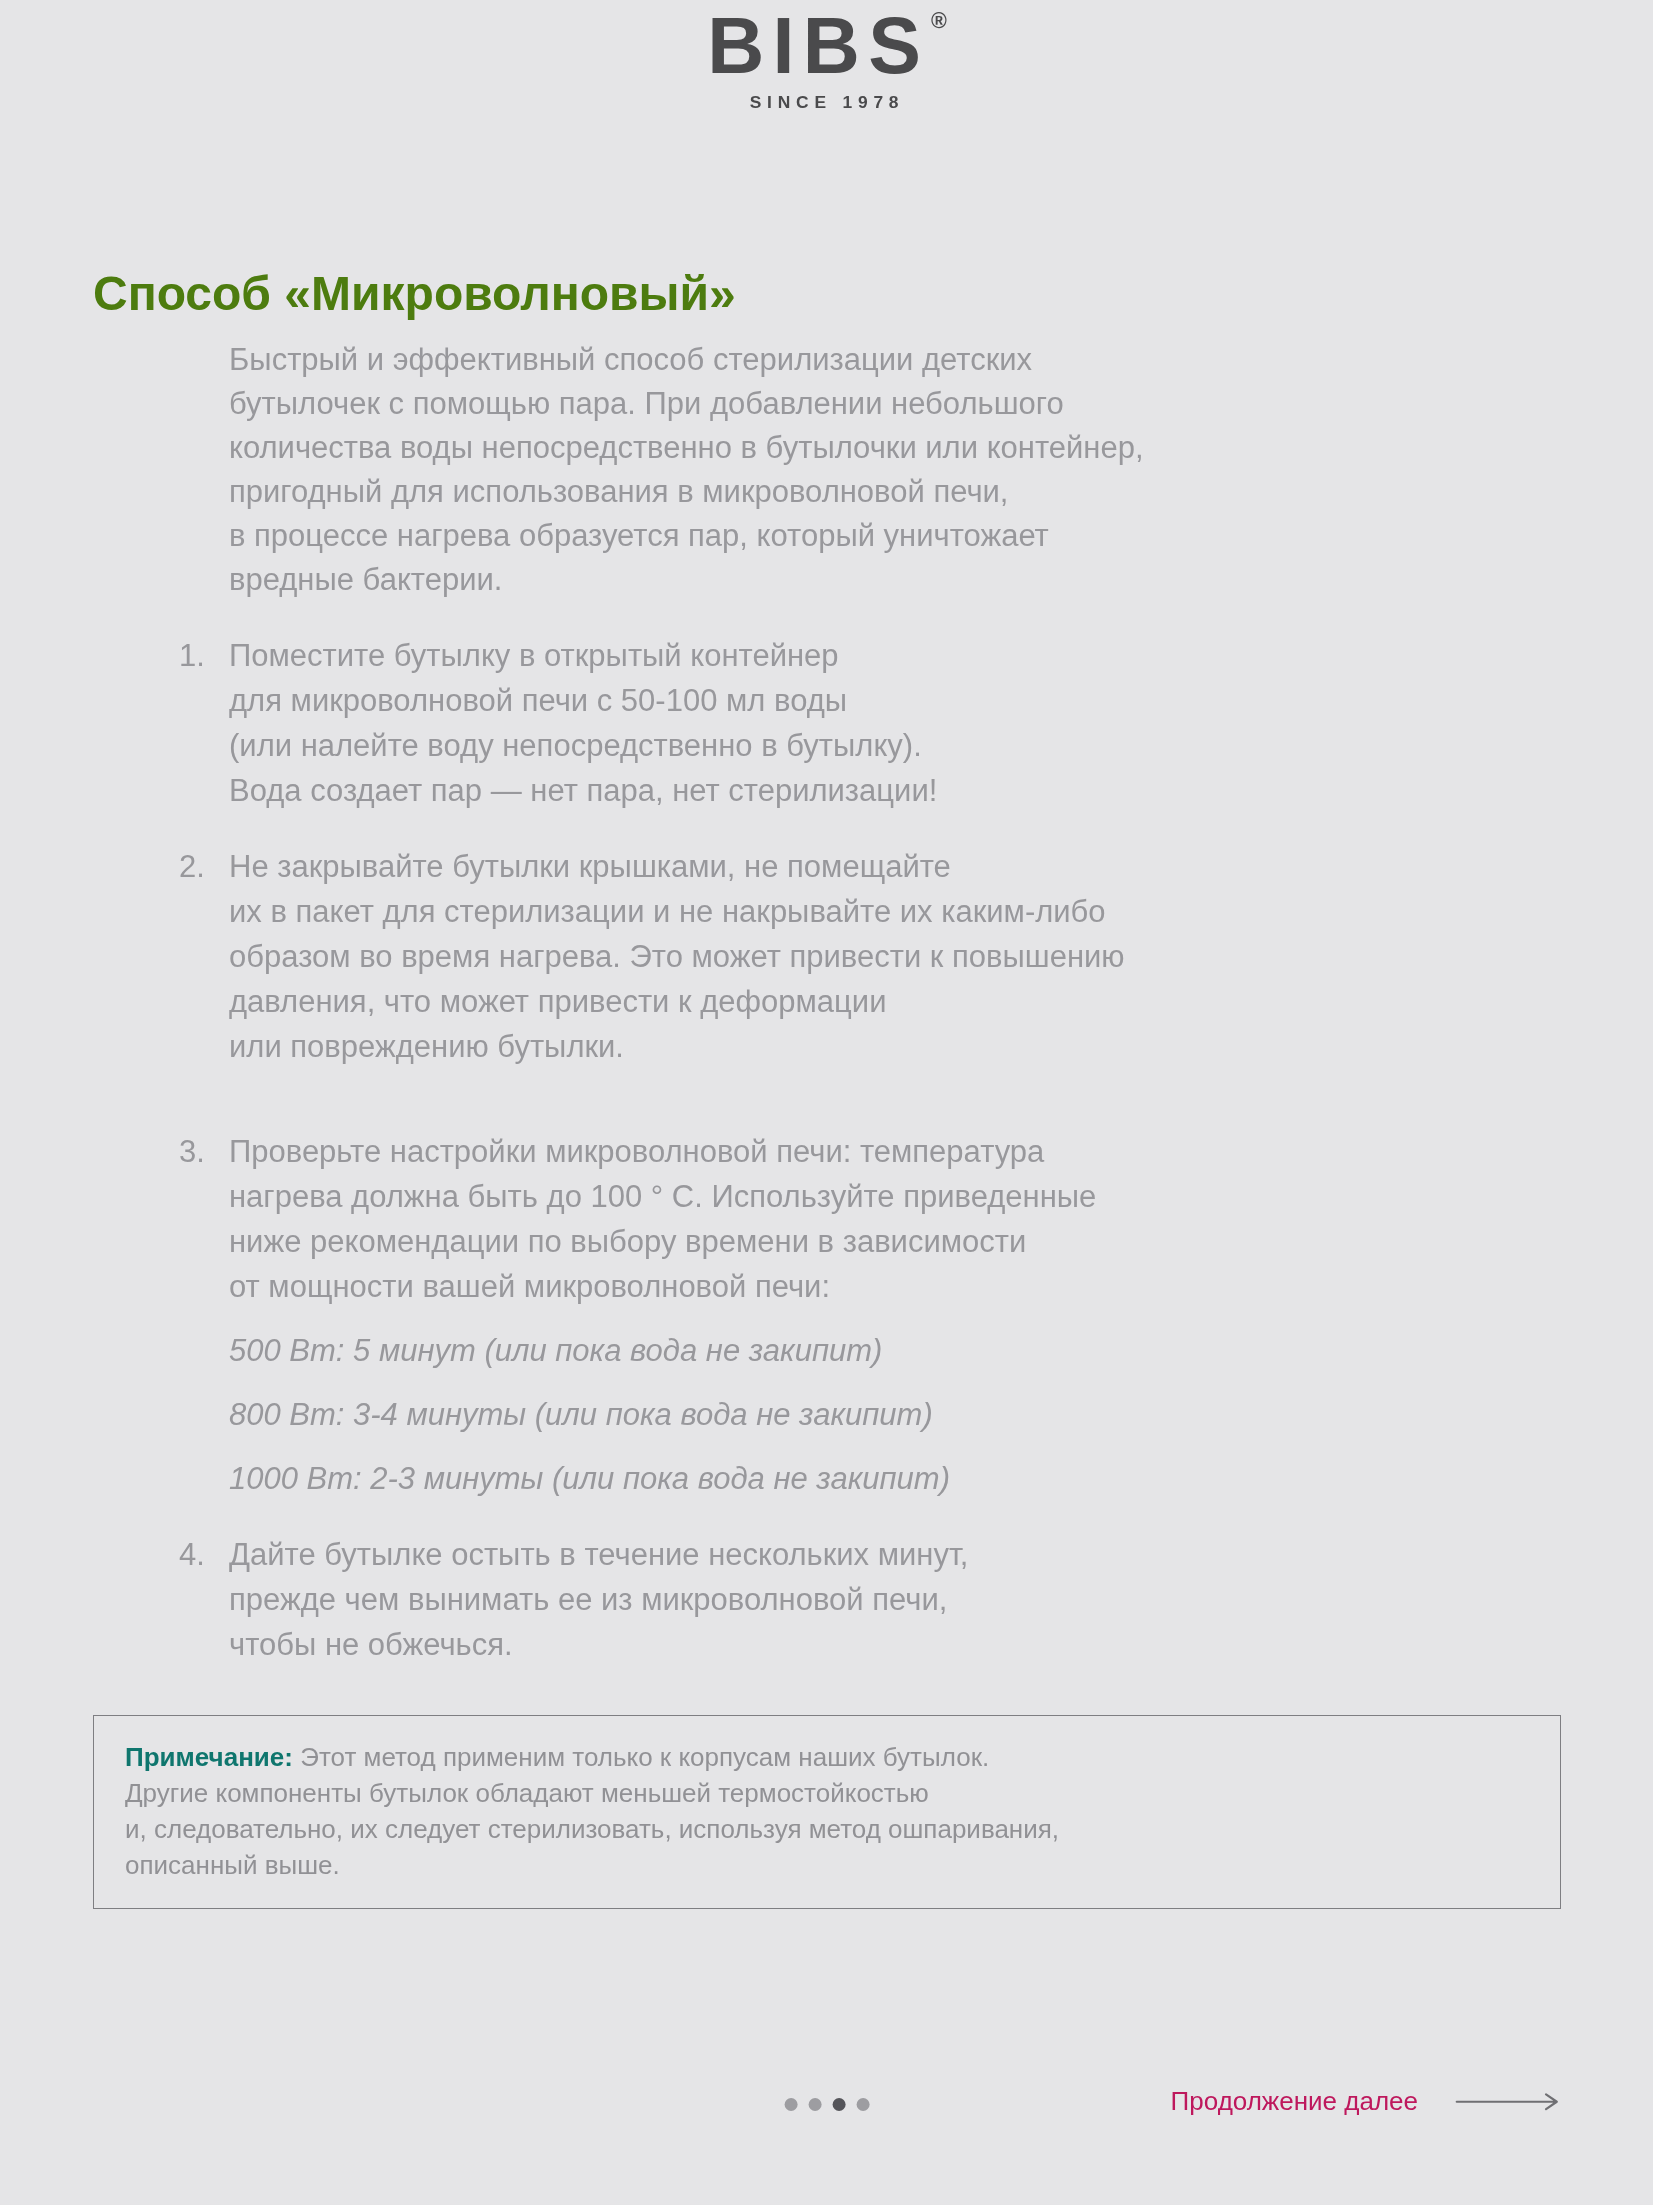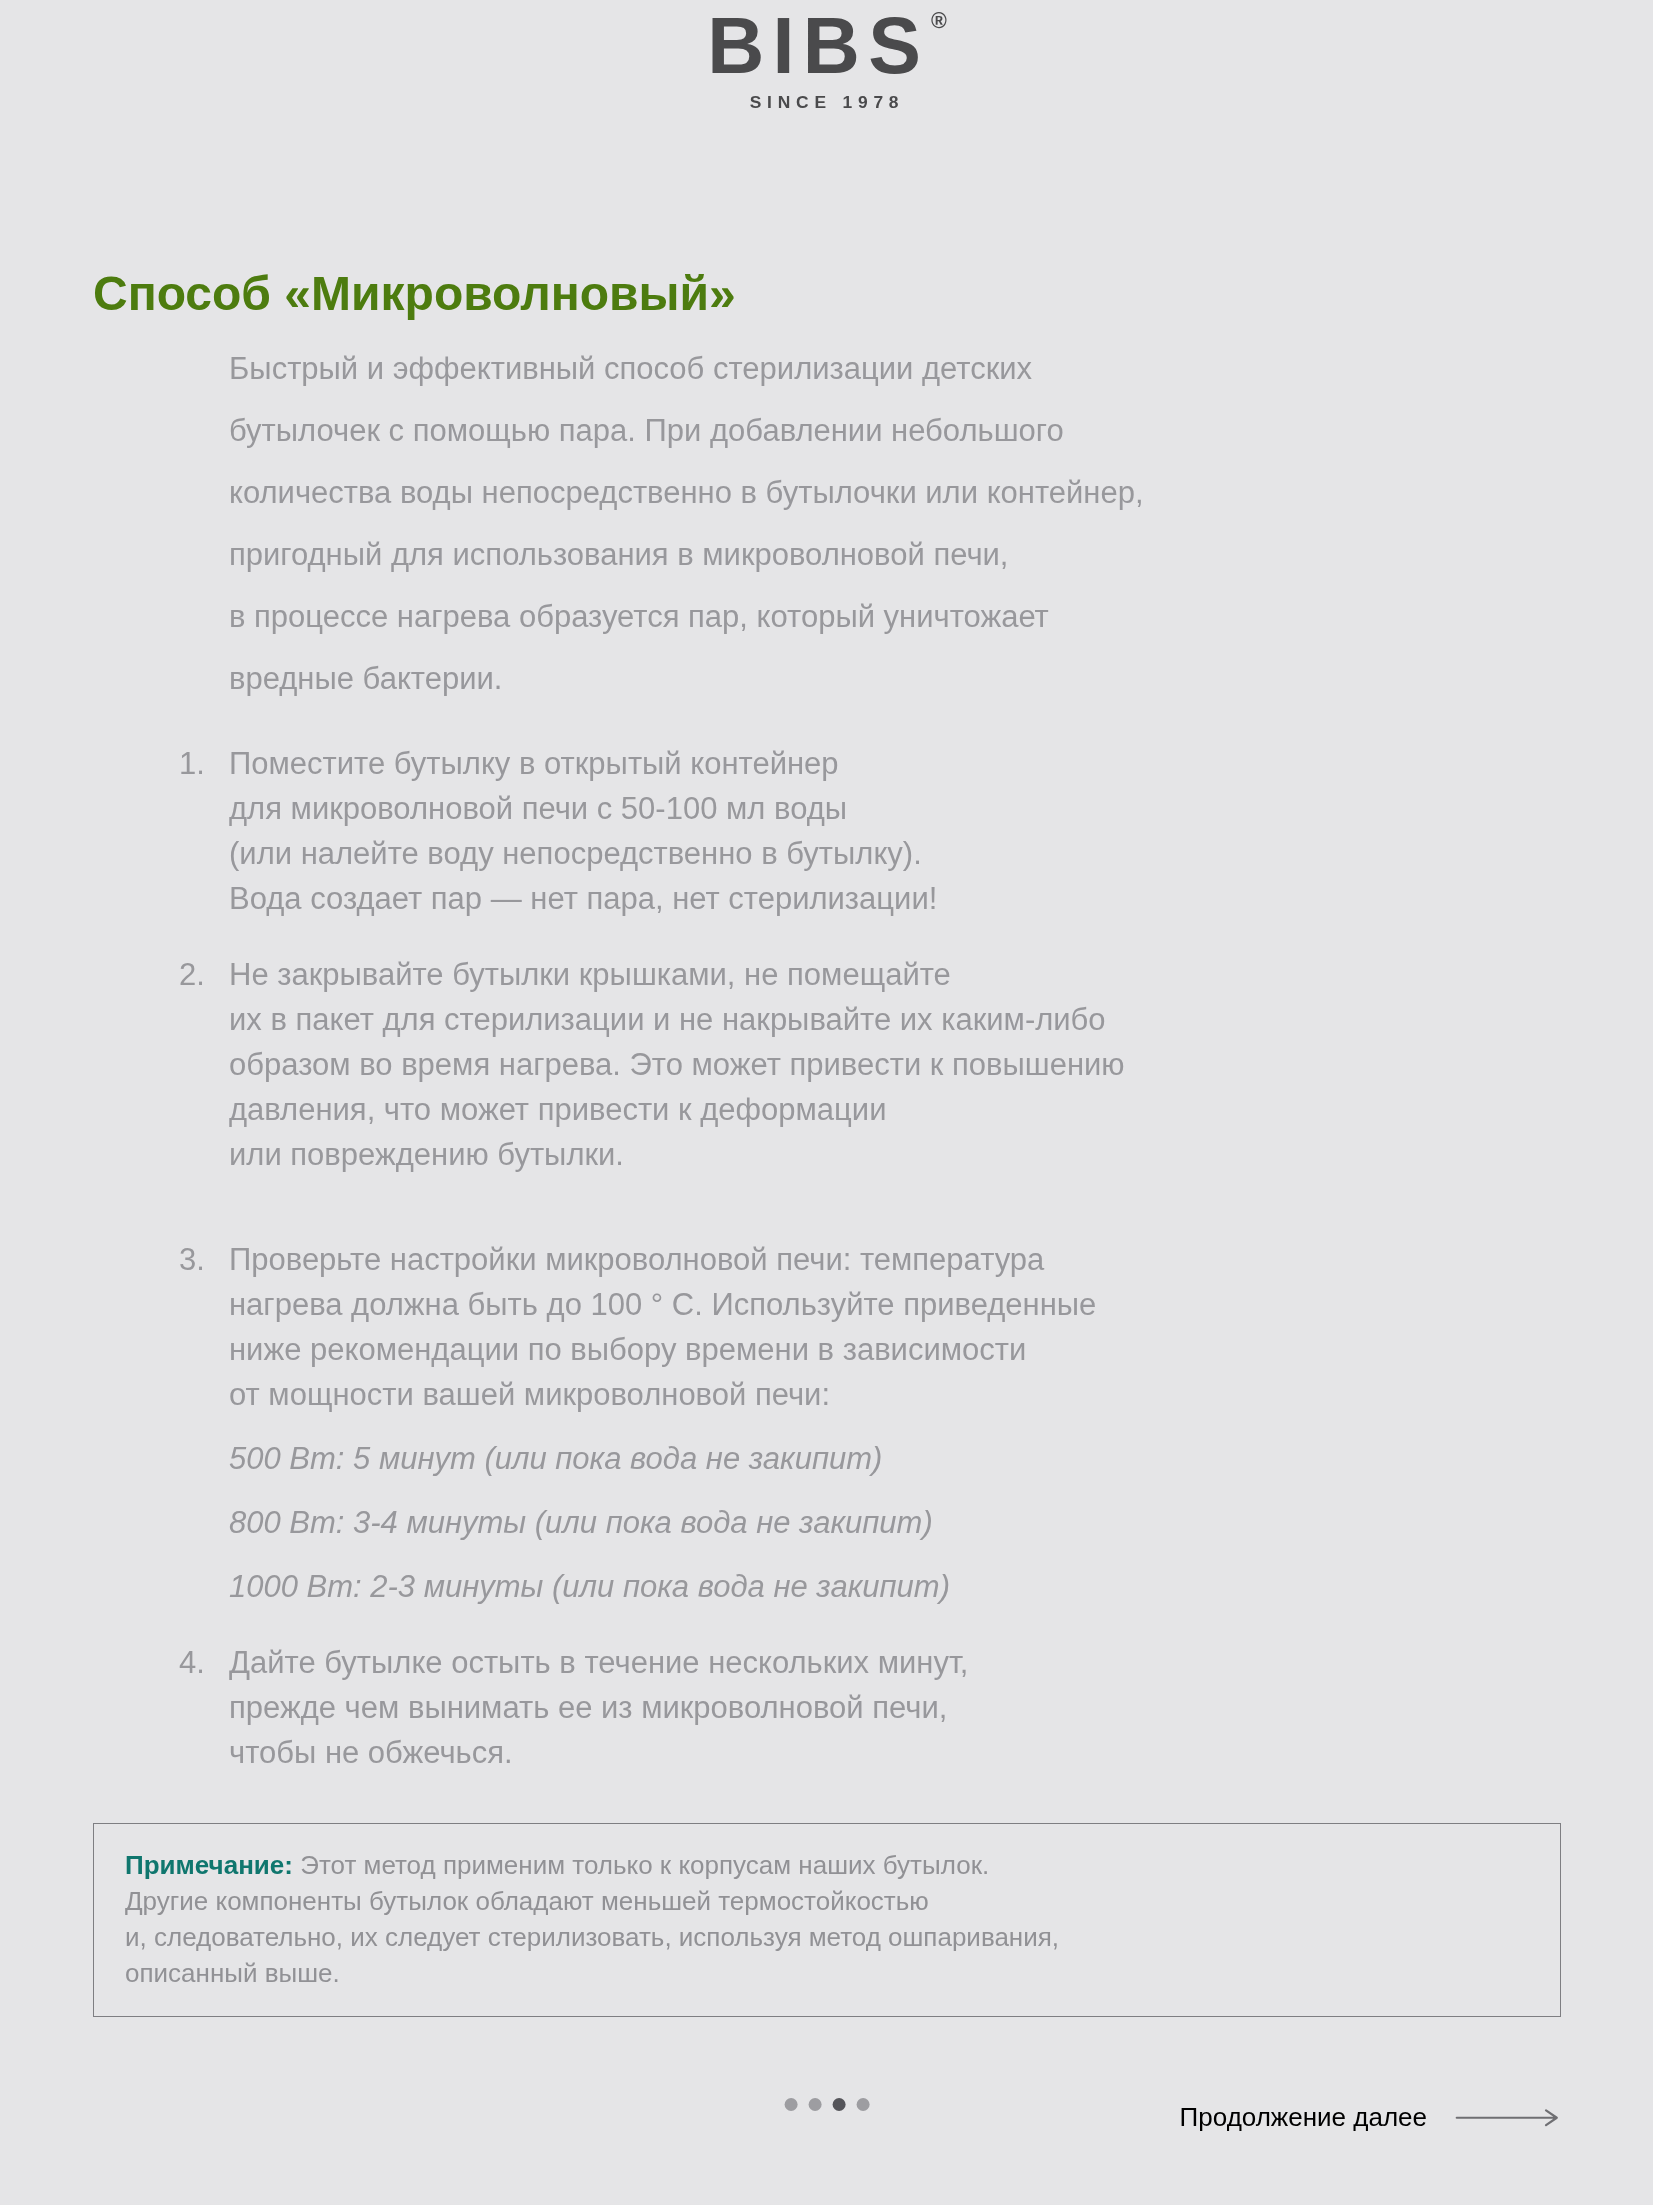--- a/index.html
+++ b/index.html
@@ -52,21 +52,21 @@
     font-size: 48px;
     line-height: 43px;
     font-weight: bold;
     color: #4d7c0f;
   }
 
   
   .intro {
     margin: 23px 0 0 136px;
     font-size: 31px;
-    line-height: 62px;
+    line-height: 44px;
     color: #98989c;
     white-space: pre-line;
   }
   .steps {
     list-style: none;
     margin: 0;
     padding: 0;
   }
   .step {
     position: relative;
@@ -131,25 +131,25 @@
   .dot {
     width: 13.2px;
     height: 13.2px;
     border-radius: 50%;
     background: #9d9da1;
   }
   .dot.active { background: #55555a; }
   .continue {
     position: absolute;
     right: 0;
-    top: 16px;
+    top: 0;
     display: flex;
     align-items: center;
-    gap: 28px;
-    color: #000000;
+    gap: 37px;
+    color: #be185d;
     font-size: 26px;
     cursor: pointer;
   }
   .arrow-icon { display: block; }
 </style>
 </head>
 <body>
 
 <div class="page">
 

